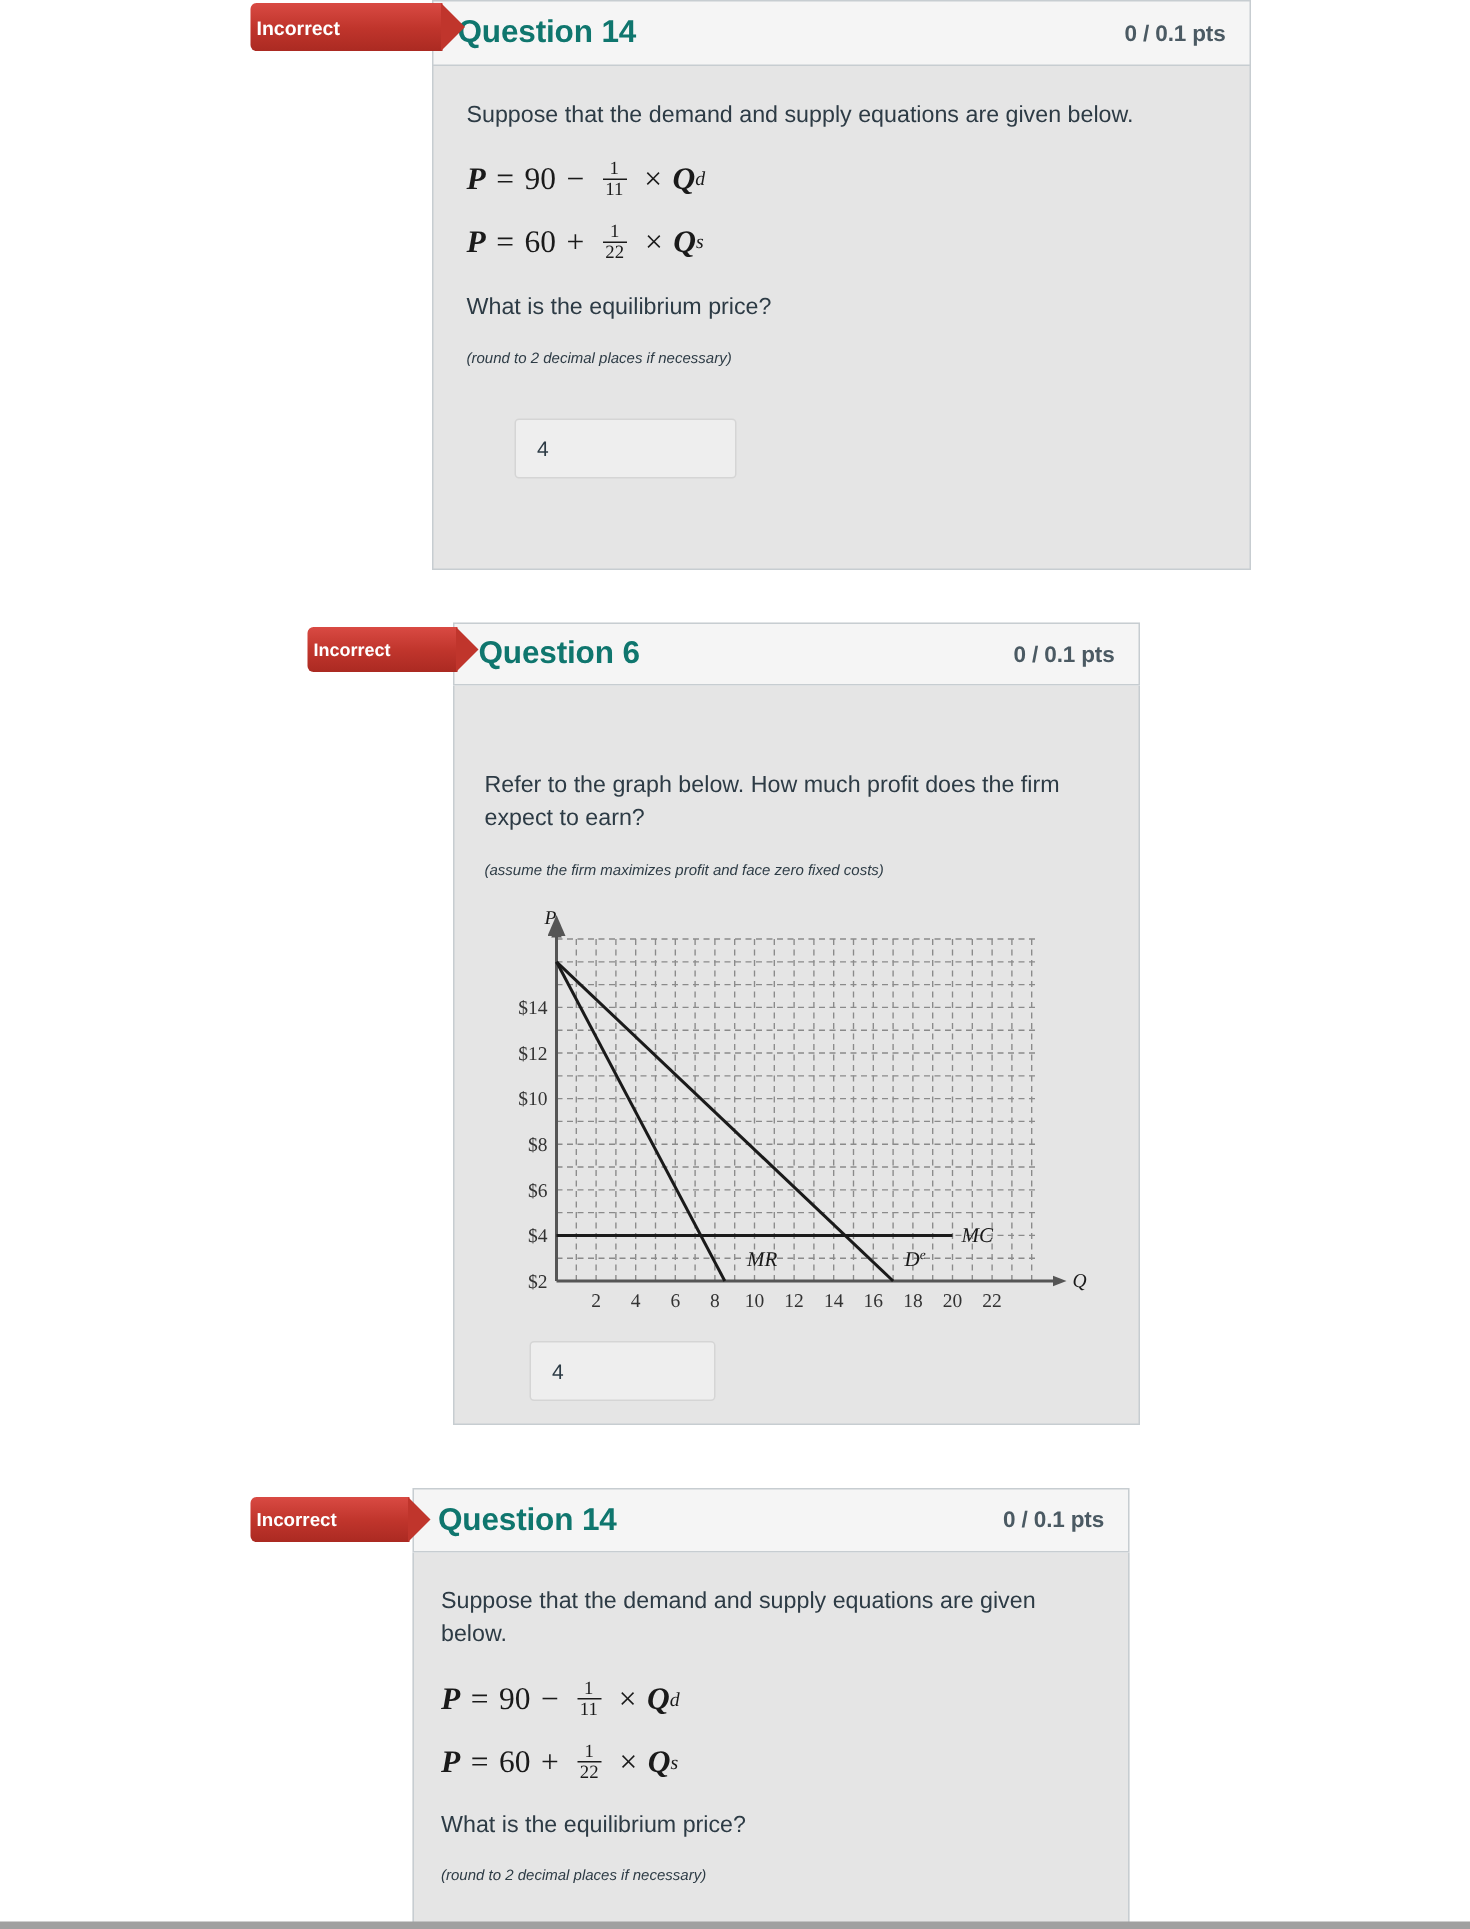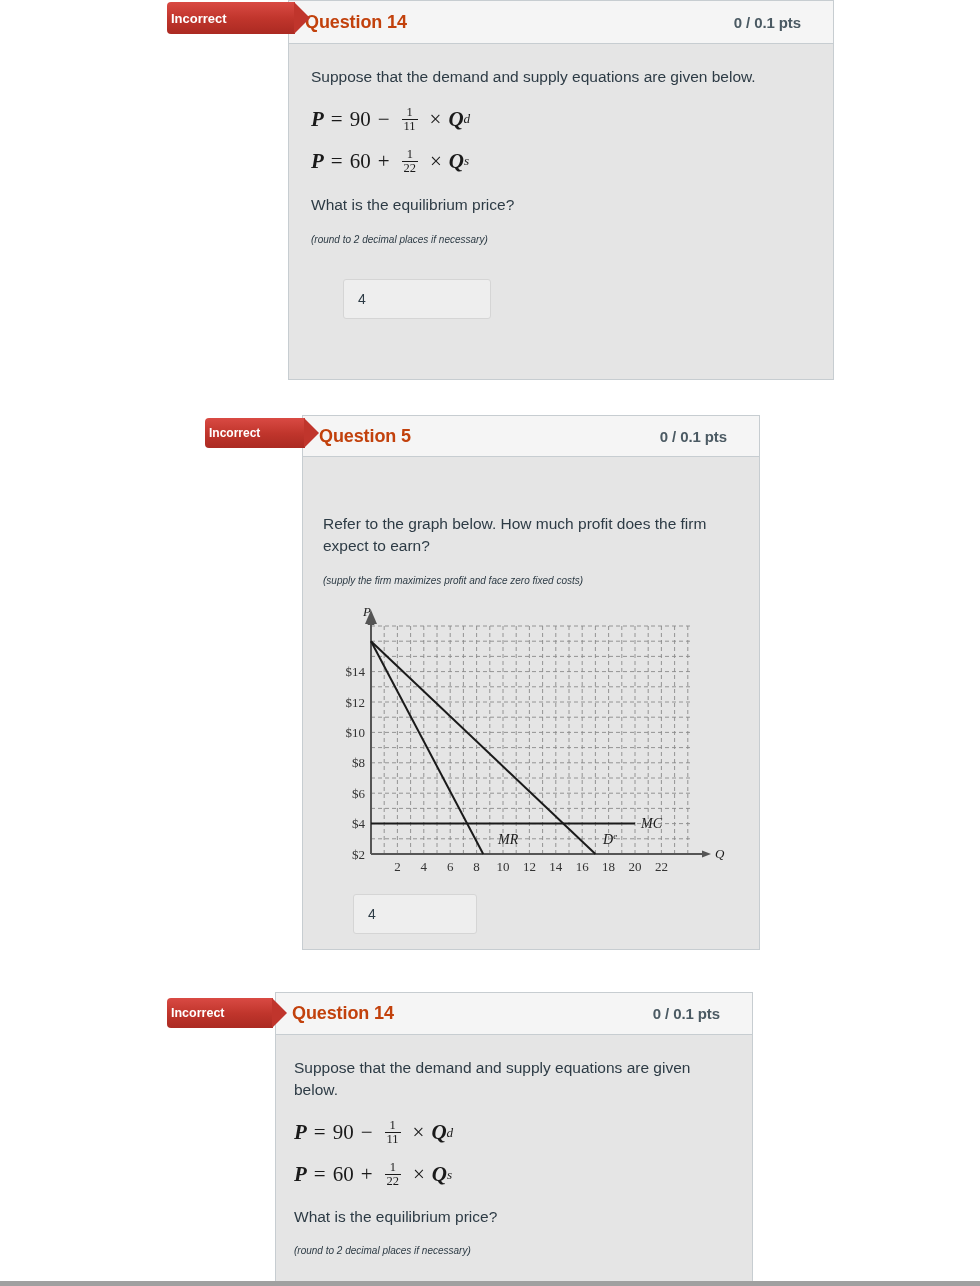--- a/index.html
+++ b/index.html
@@ -18,25 +18,25 @@
   .qcard .hdr{
     position:relative;
     background:#f5f5f5;
     border:1px solid #c7cdd1;
     border-bottom:1px solid #c7cdd1;
     height:44px;
     display:flex;align-items:center;
     box-sizing:border-box;
   }
   .qcard .hdr .qname{
-    font-size:18px;font-weight:bold;color:#c2410c;
+    font-size:21px;font-weight:bold;color:#0f766e;
     margin-left:16px;letter-spacing:-0.1px;
   }
   .qcard .hdr .pts{
-    margin-left:auto;margin-right:32px;
+    margin-left:auto;margin-right:16px;
     font-size:15px;font-weight:bold;color:#4b5a63;
     letter-spacing:-0.1px;
   }
   .qcard .body{
     border:1px solid #c7cdd1;
     border-top:none;
     box-sizing:border-box;
     background:#e5e5e5;
   }
 
@@ -161,26 +161,26 @@
       </div>
     </div>
   </div>
   <div class="flag" style="left:167px;top:2px;width:128px;">
     <span class="lbl">Incorrect</span>
     <span class="tip"></span>
   </div>
 
   <div class="qcard" style="left:302px;top:415px;width:458px;">
     <div class="hdr" style="width:458px;height:42px;">
-      <span class="qname">Question 5</span>
+      <span class="qname">Question 6</span>
       <span class="pts">0 / 0.1 pts</span>
     </div>
     <div class="body" style="width:458px;height:493px;padding:20px 20px 0 20px;">
       <p class="ptext" style="width:412px;margin-top:36px;">Refer to the graph below. How much profit does the firm expect to earn?</p>
-      <p class="ptext ital">(supply the firm maximizes profit and face zero fixed costs)</p>
+      <p class="ptext ital">(assume the firm maximizes profit and face zero fixed costs)</p>
 
       <div class="chartwrap" style="margin-top:12px;margin-left:8px;">
         <svg width="400" height="272" viewBox="0 0 400 272">
           <defs>
             <marker id="arrh" markerWidth="9" markerHeight="9" refX="1" refY="3" orient="auto">
               <path d="M0,0 L0,6 L7,3 z" fill="#555"></path>
             </marker>
           </defs>
 
           <g stroke="#8a8a8a" stroke-width="0.9" stroke-dasharray="4,3">

